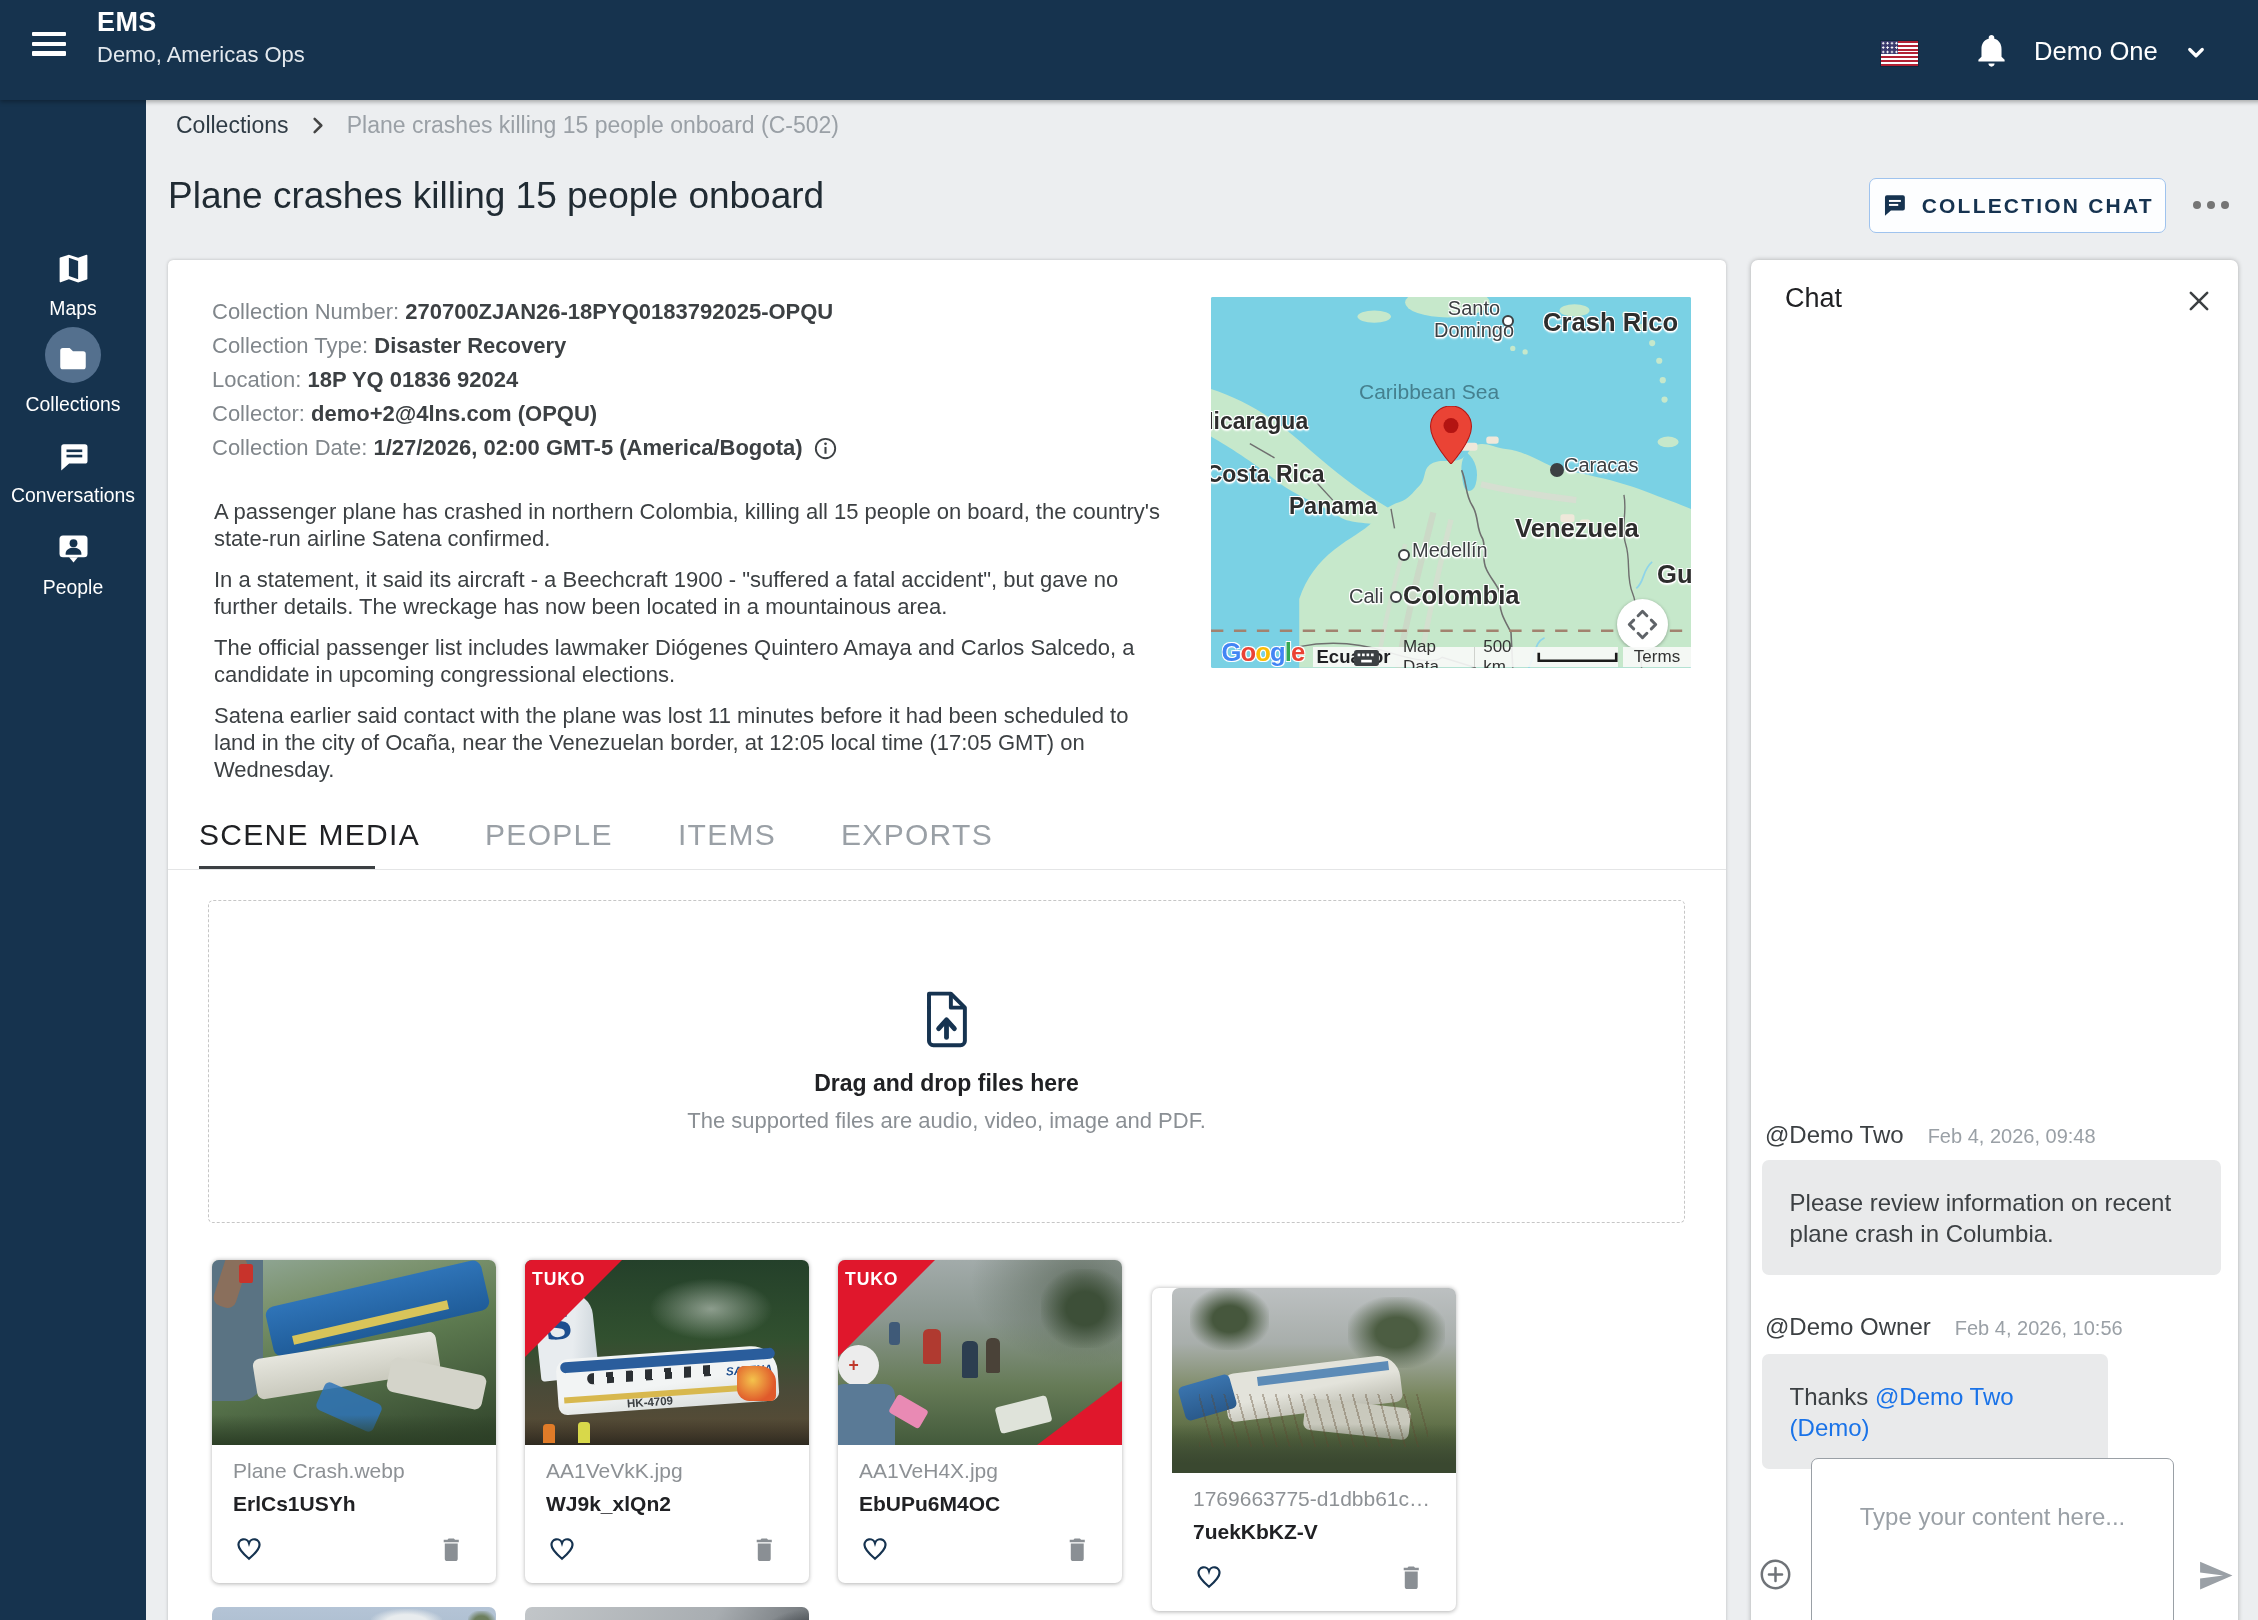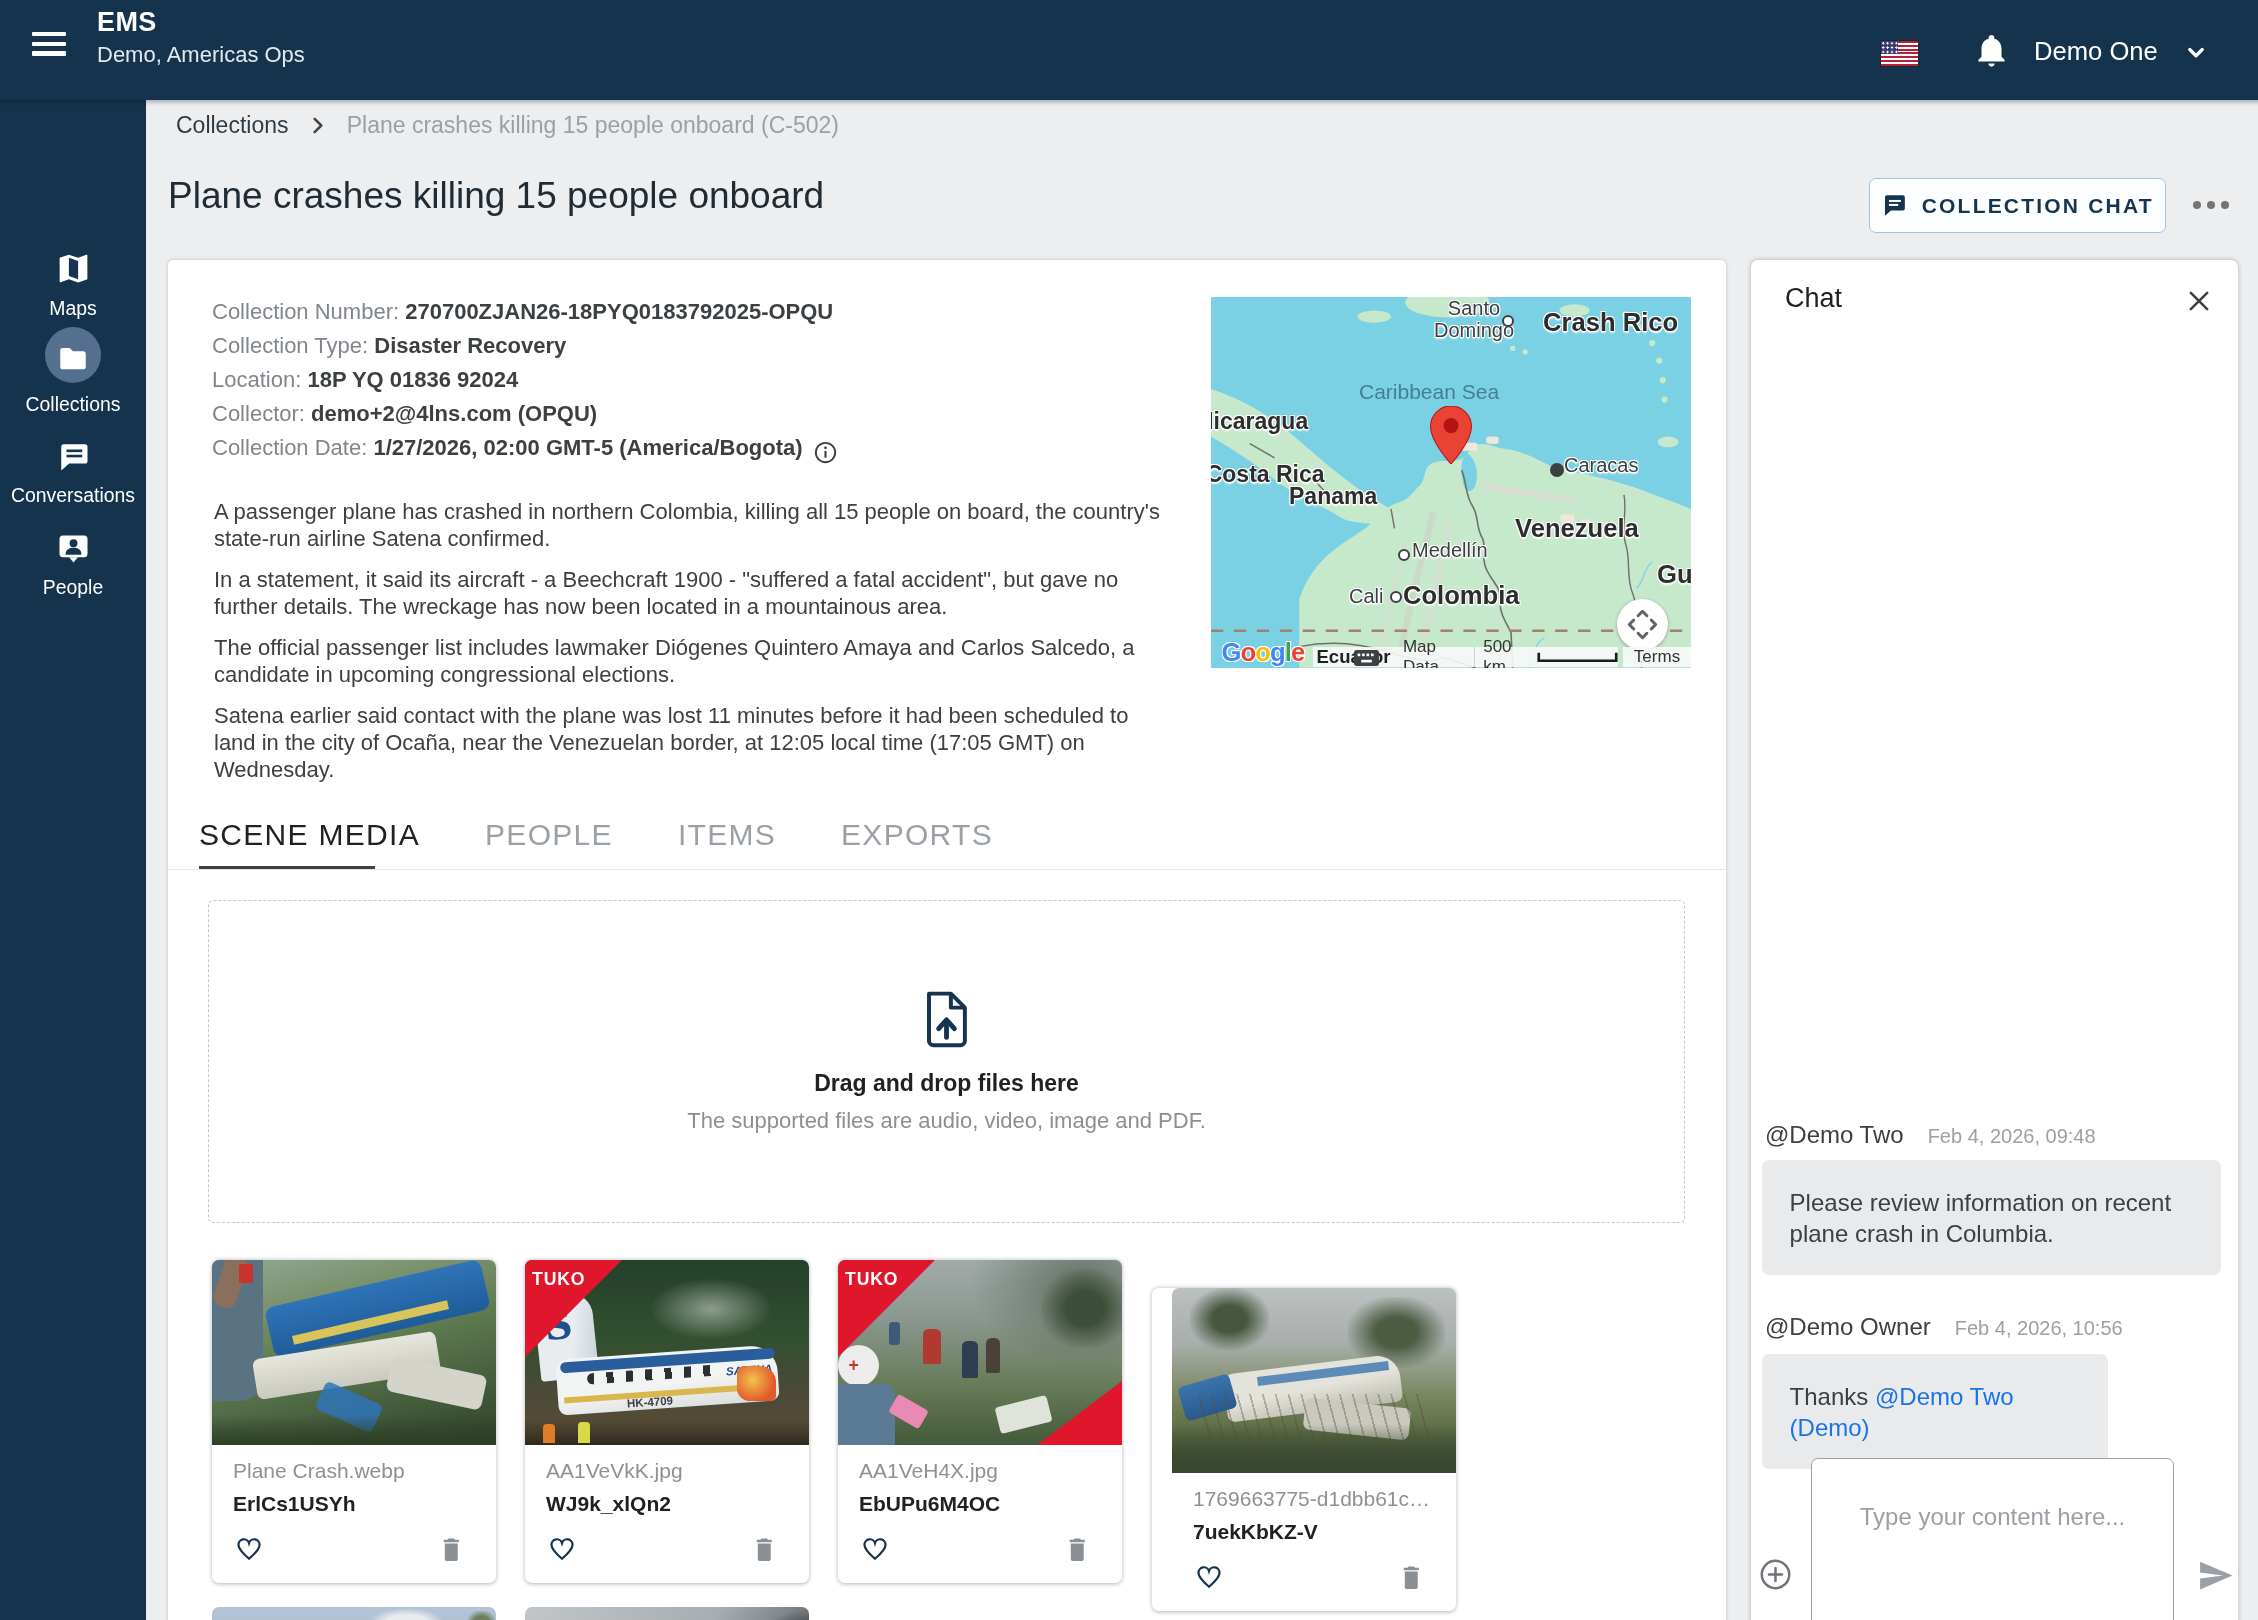--- a/index.html
+++ b/index.html
@@ -200,21 +200,21 @@
       <i></i>
     </div>
 
   <div class="abs card">
 
     <div class="abs details">
       <div><span class="dl">Collection Number:</span> <span class="dv">270700ZJAN26-18PYQ0183792025-OPQU</span></div>
       <div><span class="dl">Collection Type:</span> <span class="dv">Disaster Recovery</span></div>
       <div><span class="dl">Location:</span> <span class="dv">18P YQ 01836 92024</span></div>
       <div><span class="dl">Collector:</span> <span class="dv">demo+2@4lns.com (OPQU)</span></div>
-      <div style="display:flex;align-items:flex-end;gap:10.6px;">
+      <div style="display:flex;align-items:center;gap:10.6px;">
         <span><span class="dl">Collection Date:</span> <span class="dv">1/27/2026, 02:00 GMT-5 (America/Bogota)</span></span>
         <span style="display:inline-block;">
           <svg width="25" height="25" viewBox="0 0 24 24">
               <circle cx="12" cy="12" r="9.3" fill="none" stroke="#3c4043" stroke-width="1.8"></circle>
               <rect x="11" y="10.5" width="2" height="6.5" fill="#3c4043"></rect>
               <circle cx="12" cy="7.5" r="1.3" fill="#3c4043"></circle>
             </svg>
         </span>
       </div>
     </div>
@@ -271,21 +271,21 @@
 
         <line x1="0" y1="378" x2="544" y2="378" stroke="#a2826f" stroke-width="3" stroke-dasharray="14 12"></line>
       </svg>
 
       <span class="mlabel mcity" style="left:210px;top:0px;width:106px;text-align:center;white-space:normal;line-height:22px;font-size:20px;">Santo Domingo</span>
       <span class="mdot" style="left:291px;top:17.6px;border-width:2.6px;"></span>
       <span class="mlabel mcountry mbig" style="left:332px;top:10.6px;">Crash Rico</span>
       <span class="mlabel msea" style="left:148px;top:83px;">Caribbean Sea</span>
       <span class="mlabel mcountry" style="left:-14px;top:111px;">Nicaragua</span>
       <span class="mlabel mcountry" style="left:-5.3px;top:164px;">Costa Rica</span>
-      <span class="mlabel mcountry" style="left:78px;top:186px;">Panama</span>
+      <span class="mlabel mcountry" style="left:78px;top:196px;">Panama</span>
       <span class="mdot" style="left:339px;top:166px;border-width:3.1px;background:#3c4043;"></span>
       <span class="mlabel mcity" style="left:353px;top:157px;">Caracas</span>
       <span class="mlabel mcountry mbig" style="left:304px;top:217px;">Venezuela</span>
       <span class="mdot" style="left:187px;top:252px;"></span>
       <span class="mlabel mcity" style="left:201px;top:242px;">Medellín</span>
       <span class="mlabel mcity" style="left:138px;top:288px;">Cali</span>
       <span class="mdot" style="left:179px;top:294px;"></span>
       <span class="mlabel mcountry mbig" style="left:192px;top:284px;">Colombia</span>
       <span class="mlabel mcountry mbig" style="left:446px;top:263px;">Guyana</span>
 

